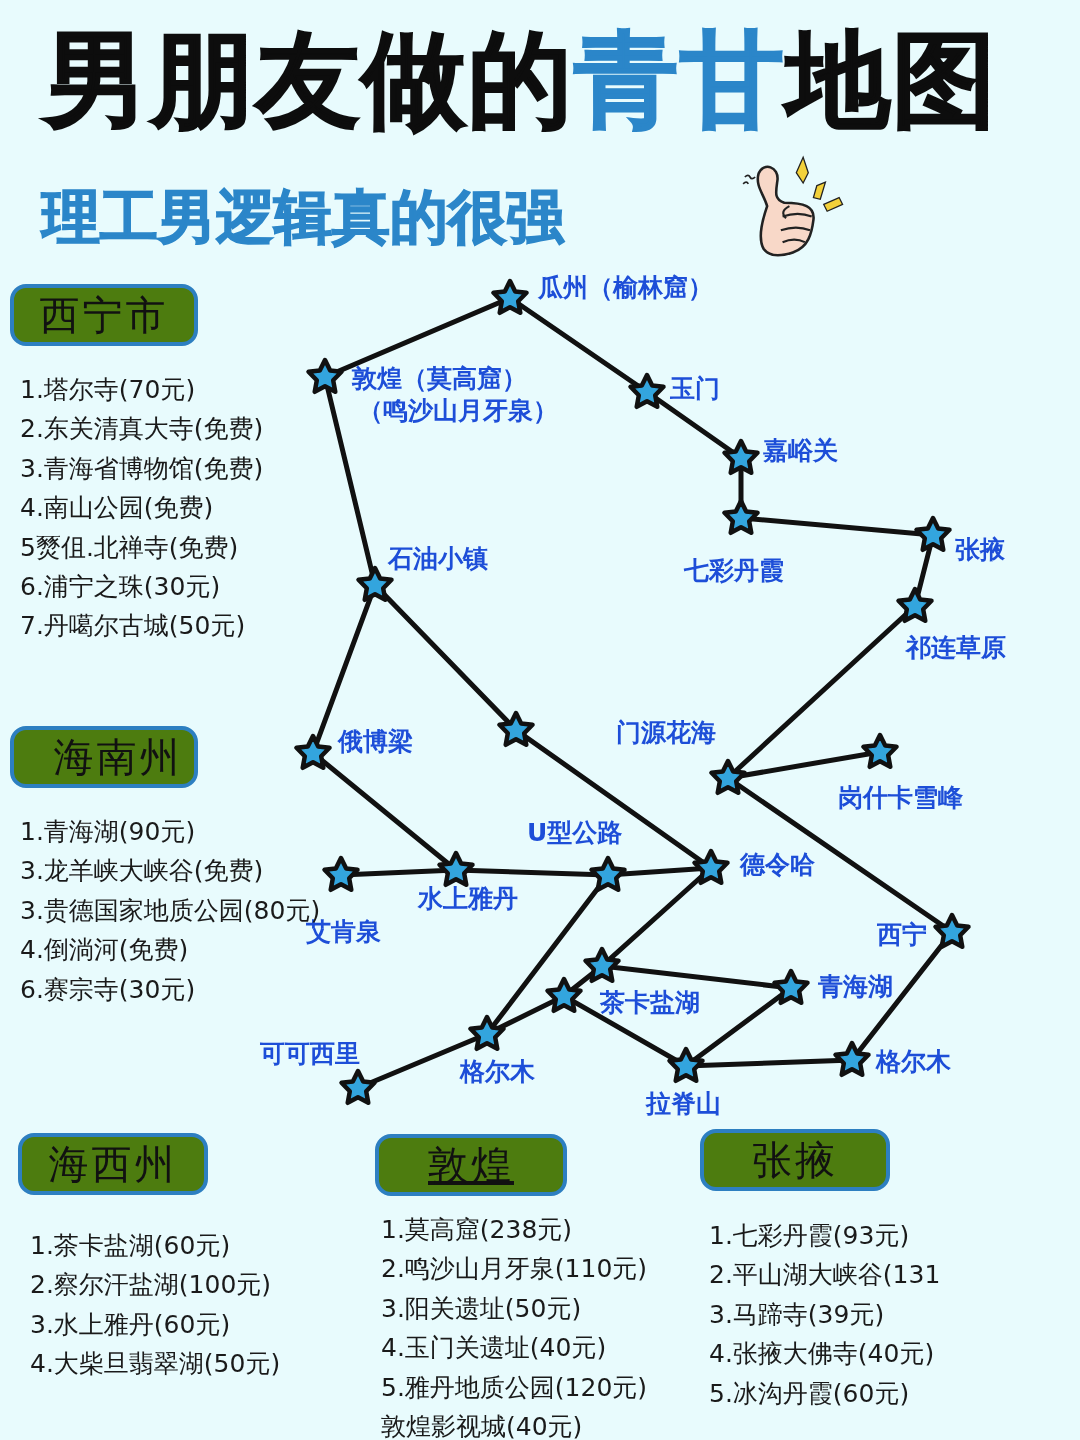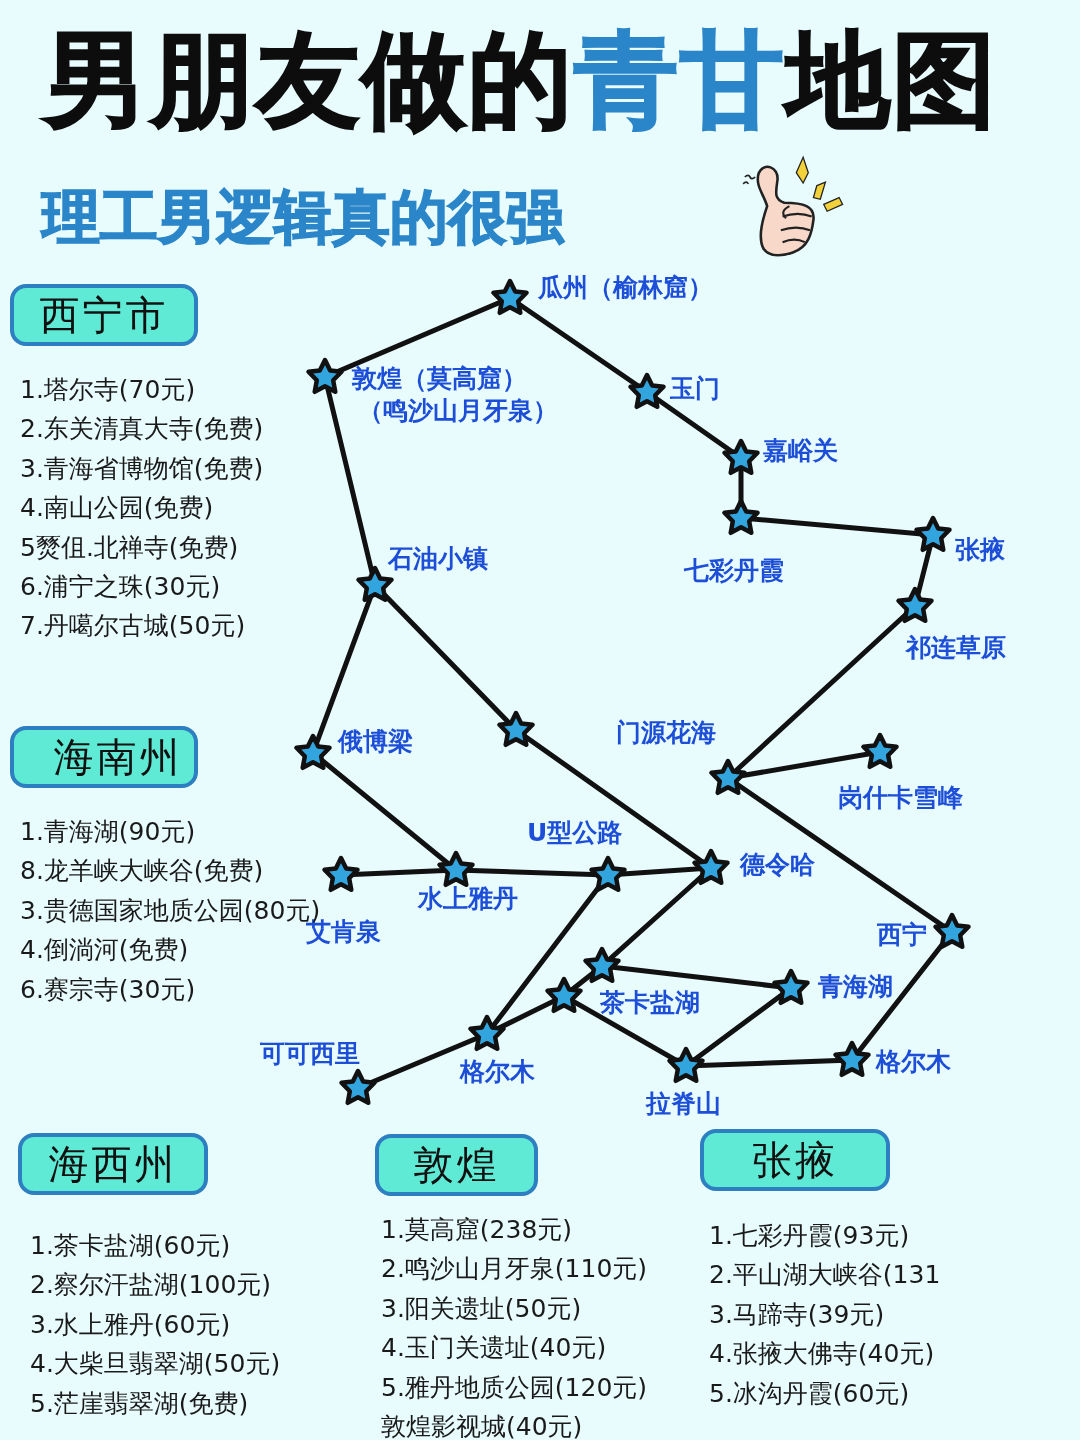--- a/index.html
+++ b/index.html
@@ -20,21 +20,21 @@
   .subtitle {
     position: absolute; left: 42px; top: 172px;
     font-size: 58px; font-weight: 900; color: #2b86c9;
     line-height: 90px; white-space: nowrap;
     -webkit-text-stroke: 1.5px #2b86c9;
   }
   .thumb { position: absolute; left: 738px; top: 146px; width: 120px; height: 122px; }
 
   .region-box {
     position: absolute; height: 62px;
-    background: #5eead4; border: 4px solid #2d7fc1; border-radius: 16px;
+    background: #4d7c0f; border: 4px solid #2d7fc1; border-radius: 16px;
     box-sizing: border-box;
     display: flex; align-items: center; justify-content: center;
     font-size: 40px; color: #111; letter-spacing: 3px;
   }
   .list {
     position: absolute; margin: 8px; padding: 0; list-style: none;
     font-size: 25px; line-height: 39.4px; color: #1a1a1a; white-space: nowrap;
   }
   .list li { margin: 0; padding: 0; }
 
@@ -134,36 +134,35 @@
   <li>3.青海省博物馆(免费)</li>
   <li>4.南山公园(免费)</li>
   <li>5燹伹.北禅寺(免费)</li>
   <li>6.浦宁之珠(30元)</li>
   <li>7.丹噶尔古城(50元)</li>
 </ul>
 
 <div class="region-box" style="left:10px;top:726px;width:188px;padding-left:28px;">海南州</div>
 <ul class="list" style="left:12px;top:804px;">
   <li>1.青海湖(90元)</li>
-  <li>8.龙羊峡大峡谷(免费)</li>
+  <li>3.龙羊峡大峡谷(免费)</li>
   <li>3.贵德国家地质公园(80元)</li>
   <li>4.倒淌河(免费)</li>
   <li>6.赛宗寺(30元)</li>
 </ul>
 
 <div class="region-box" style="left:18px;top:1133px;width:190px;">海西州</div>
 <ul class="list" style="left:22px;top:1218px;">
   <li>1.茶卡盐湖(60元)</li>
   <li>2.察尔汗盐湖(100元)</li>
   <li>3.水上雅丹(60元)</li>
   <li>4.大柴旦翡翠湖(50元)</li>
-  <li>5.茫崖翡翠湖(免费)</li>
 </ul>
 
-<div class="region-box" style="left:375px;top:1134px;width:163px;">敦煌</div>
+<div class="region-box" style="left:375px;top:1134px;width:192px;text-decoration:underline;">敦煌</div>
 <ul class="list" style="left:373px;top:1202px;">
   <li>1.莫高窟(238元)</li>
   <li>2.鸣沙山月牙泉(110元)</li>
   <li>3.阳关遗址(50元)</li>
   <li>4.玉门关遗址(40元)</li>
   <li>5.雅丹地质公园(120元)</li>
   <li>敦煌影视城(40元)</li>
 </ul>
 
 <div class="region-box" style="left:700px;top:1129px;width:190px;">张掖</div>

